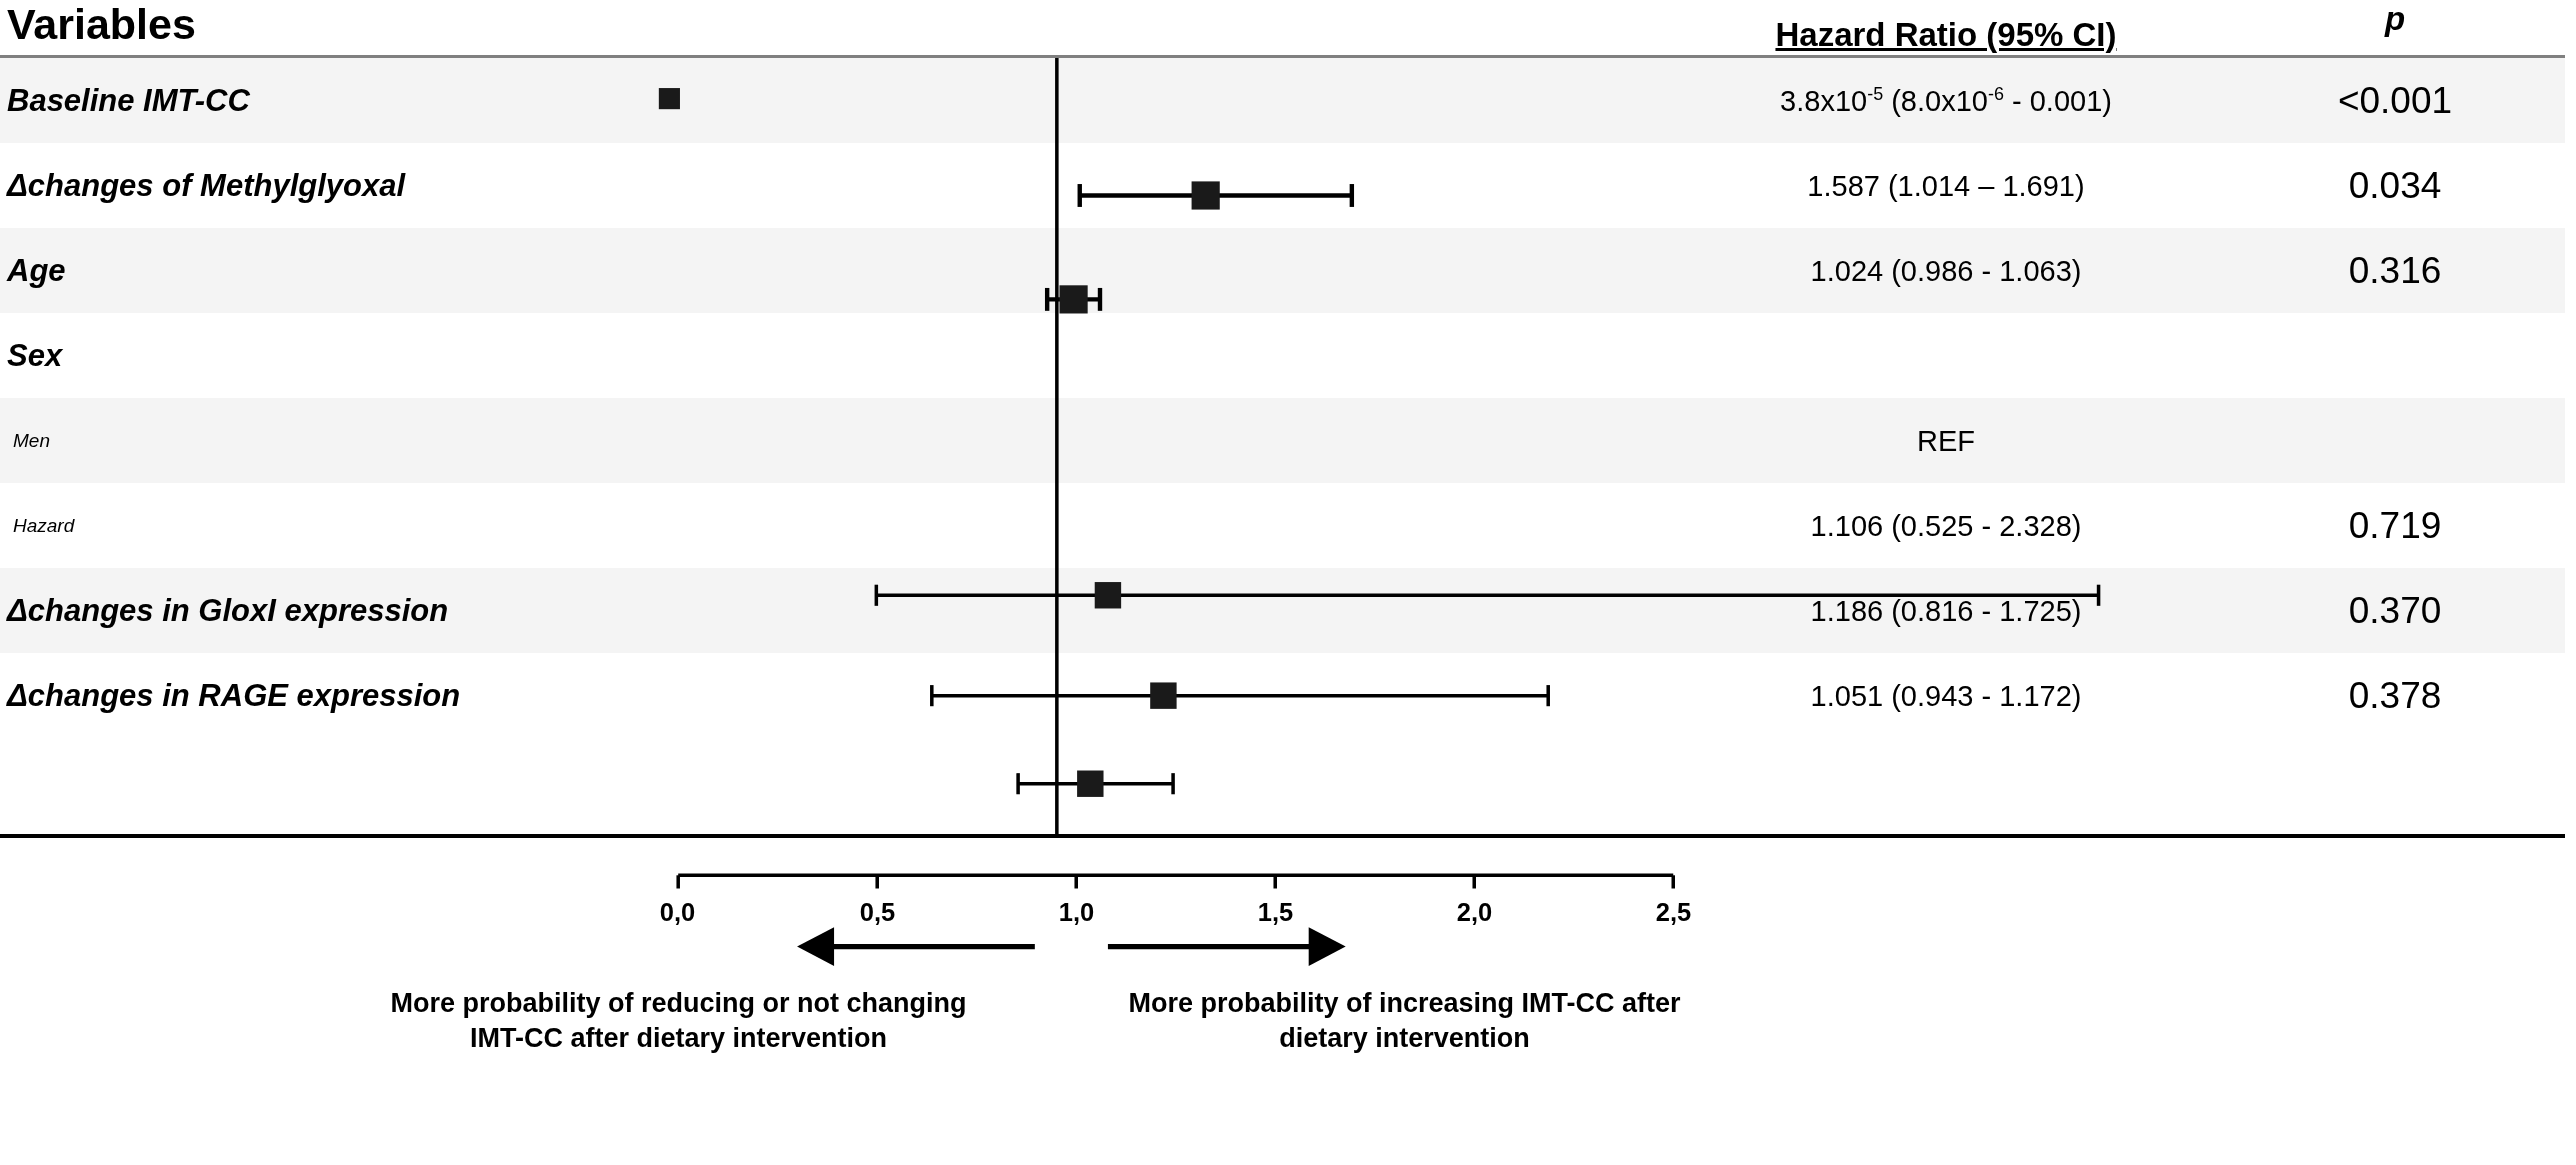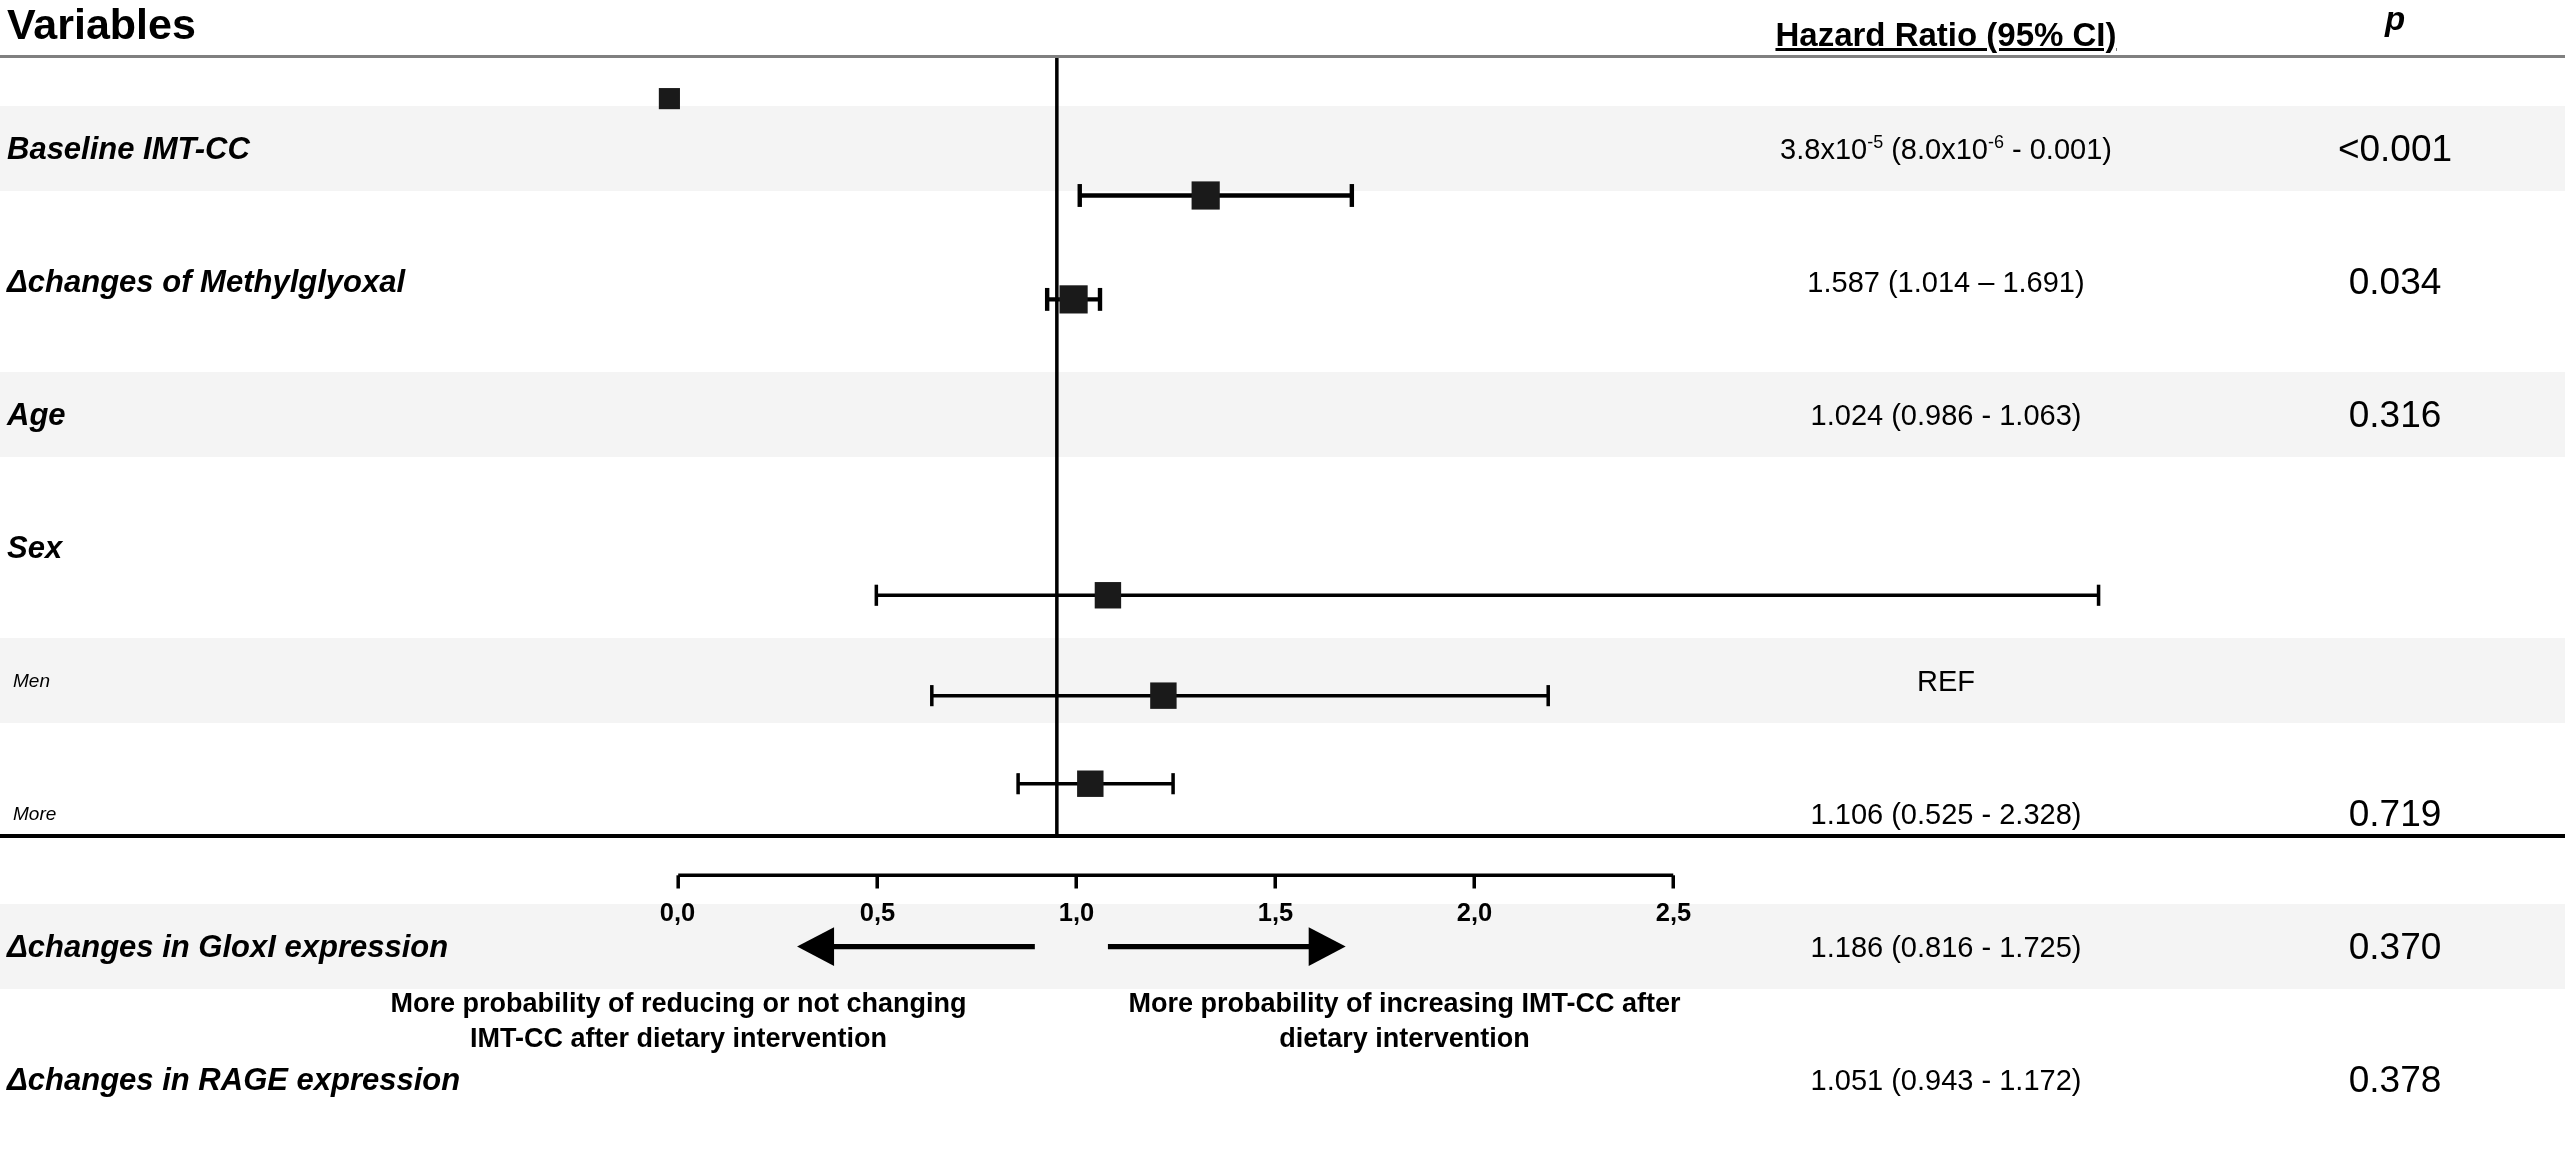--- a/index.html
+++ b/index.html
@@ -73,21 +73,20 @@
   .rows {
     position: absolute;
     left: 0;
     top: 58px;
     width: 2565px;
   }
   .row {
     position: relative;
     height: 85px;
     width: 2565px;
-    margin-top: 48px;
   }
   .row.shaded { background: #f4f4f4; }
   .row .label {
     position: absolute;
     left: 7px;
     top: 50%;
     transform: translateY(-50%);
     font-size: 31px;
     font-weight: bold;
     font-style: italic;
@@ -187,21 +186,21 @@
       <div class="pv"></div>
     </div>
 
     <div class="row shaded">
       <div class="label sub">Men</div>
       <div class="hr">REF</div>
       <div class="pv"></div>
     </div>
 
     <div class="row">
-      <div class="label sub">More</div>
+      <div class="label sub">Hazard</div>
       <div class="hr">1.106 (0.525 - 2.328)</div>
       <div class="pv">0.719</div>
     </div>
 
     <div class="row shaded">
       <div class="label">Δchanges in GloxI expression</div>
       <div class="hr">1.186 (0.816 - 1.725)</div>
       <div class="pv">0.370</div>
     </div>
 

